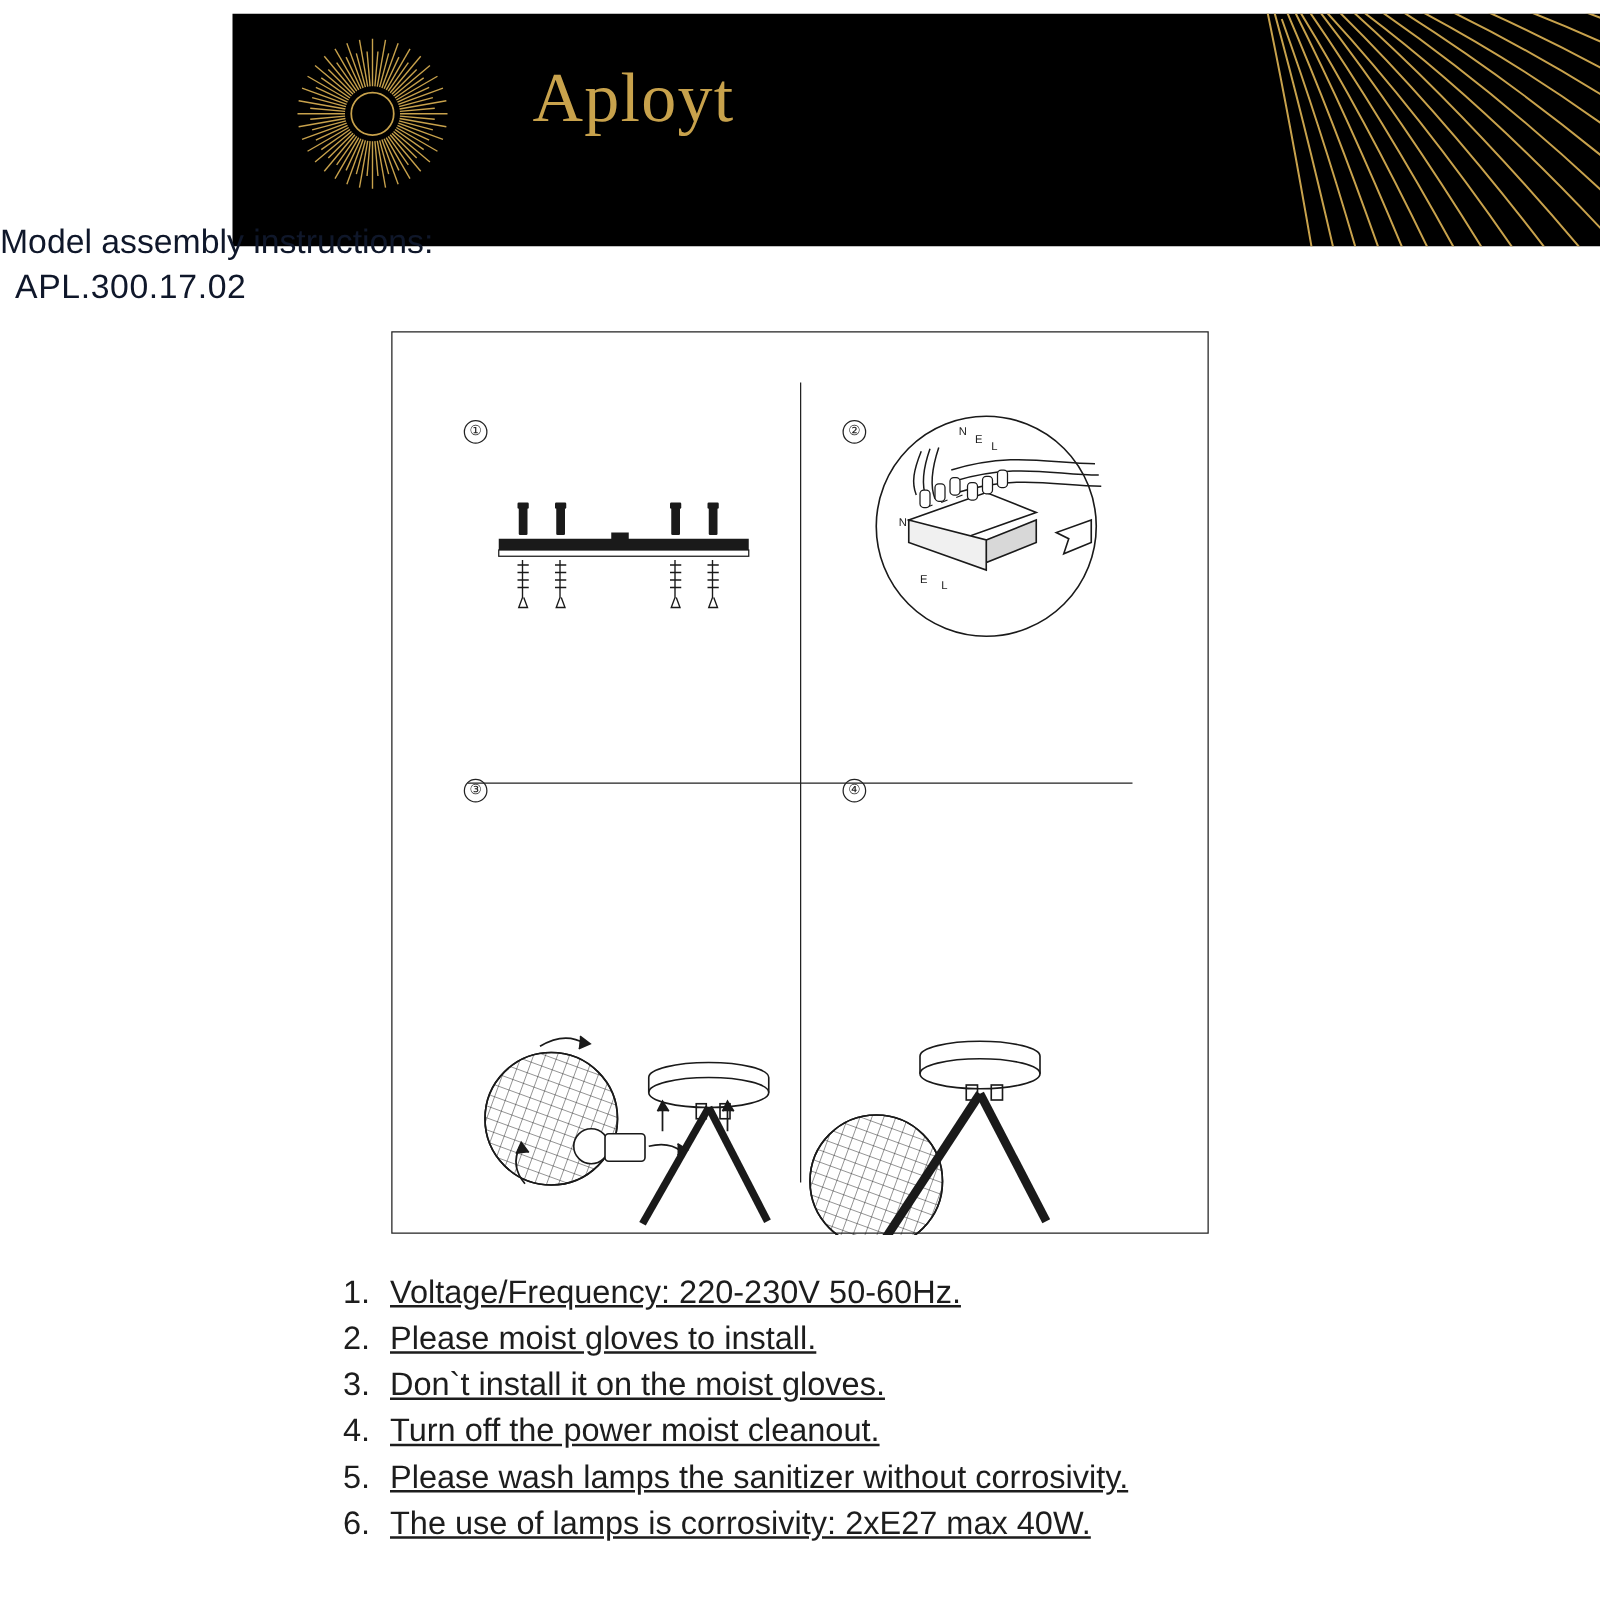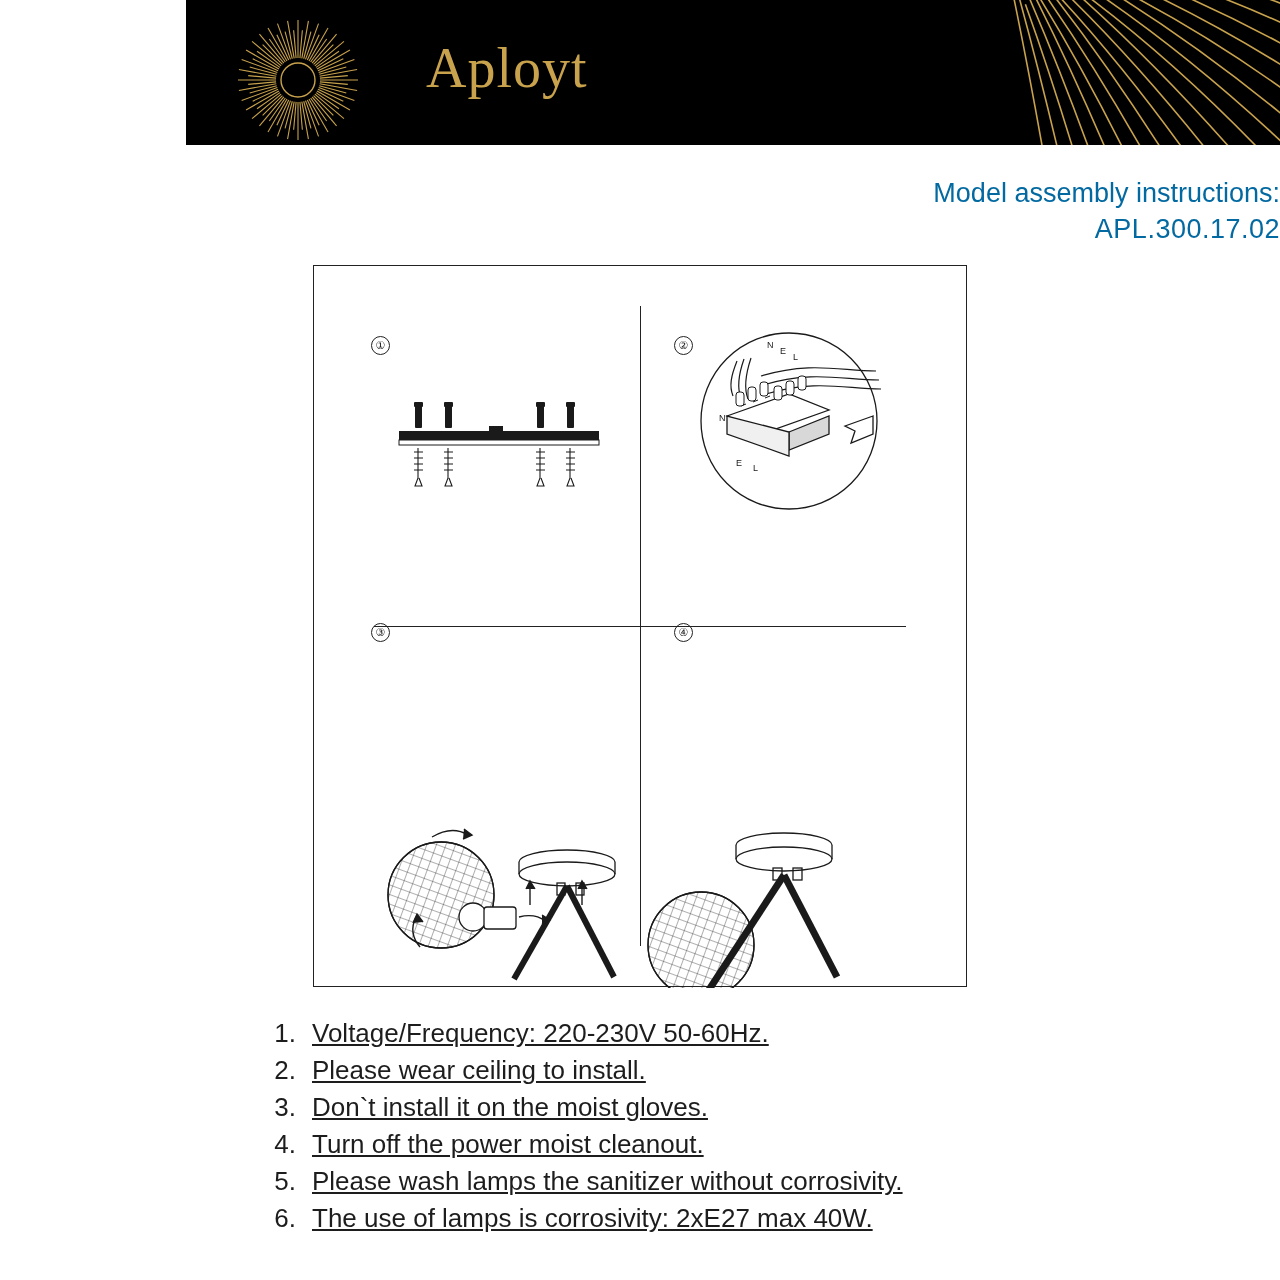--- a/index.html
+++ b/index.html
@@ -18,23 +18,23 @@
   .page {
     position: absolute;
     left: 0; top: 0;
     width: 1280px;
     height: 1280px;
   }
   
   .banner {
     position: absolute;
     left: 186px;
-    top: 0;
+    top: 11px;
     width: 1094px;
-    height: 145px;
+    height: 186px;
     background: #000000;
     overflow: hidden;
   }
   .banner-logo-mark {
     position: absolute;
     left: 48px;
     top: 16px;
     width: 128px;
     height: 128px;
   }
@@ -53,26 +53,26 @@
     top: -120px;
     width: 520px;
     height: 320px;
   }
   
   .title-block {
     position: absolute;
     left: 0;
     top: 175px;
     width: 1280px;
-    text-align: right;
+    text-align: left;
     font-size: 27px;
     line-height: 36px;
-    color: #0369a1;
-  }
-  .title-line2 { letter-spacing: 0.5px; }
+    color: #0f172a;
+  }
+  .title-line2 { letter-spacing: 0.5px; padding-left: 12px; }
 
   
   .diagram {
     position: absolute;
     left: 313px;
     top: 265px;
     width: 654px;
     height: 722px;
     border: 1.4px solid #222;
     box-sizing: border-box;
@@ -420,21 +420,21 @@
     </div>
   </div>
 
   <div class="notes">
     <div class="note-row">
       <span class="note-num">1.</span>
       <span class="note-text">Voltage/Frequency: 220-230V 50-60Hz.</span>
     </div>
     <div class="note-row">
       <span class="note-num">2.</span>
-      <span class="note-text">Please wear ceiling to install.</span>
+      <span class="note-text">Please moist gloves to install.</span>
     </div>
     <div class="note-row">
       <span class="note-num">3.</span>
       <span class="note-text">Don`t install it on the moist gloves.</span>
     </div>
     <div class="note-row">
       <span class="note-num">4.</span>
       <span class="note-text">Turn off the power moist cleanout.</span>
     </div>
     <div class="note-row">

